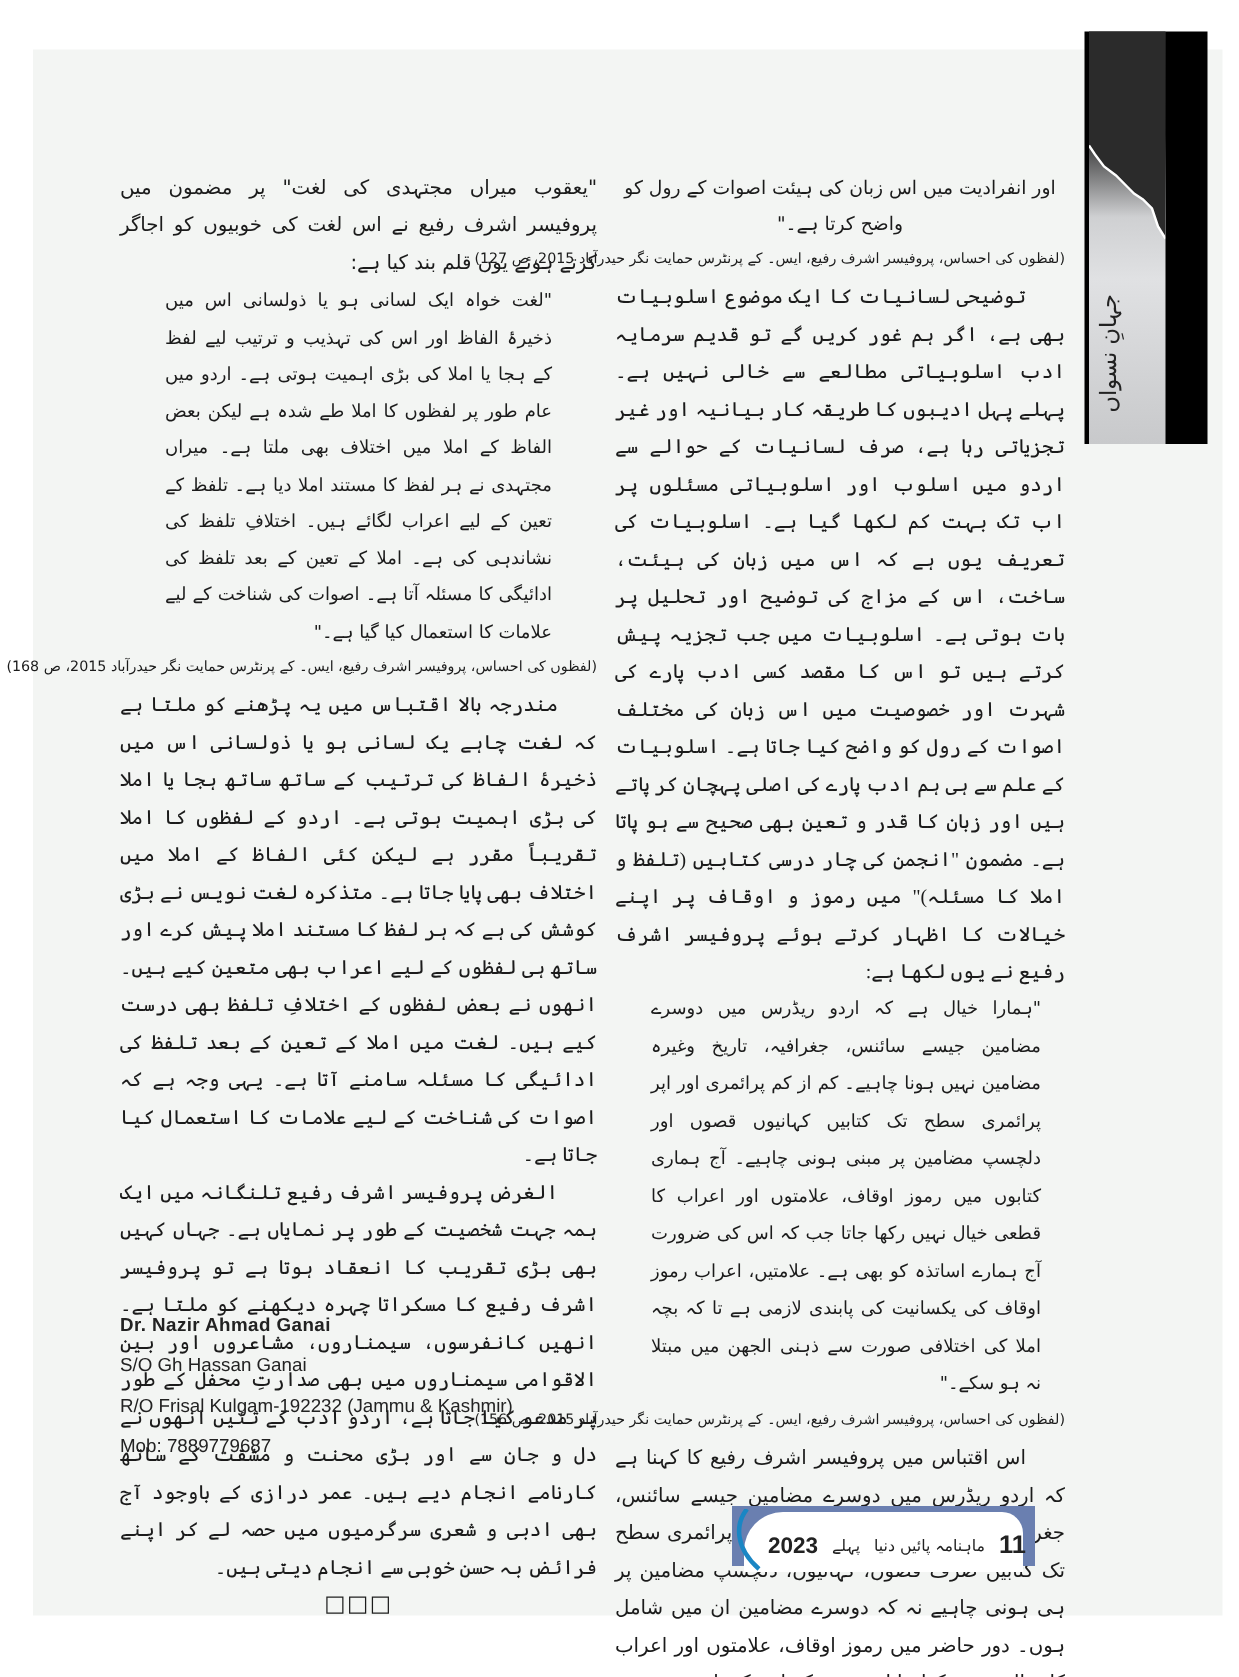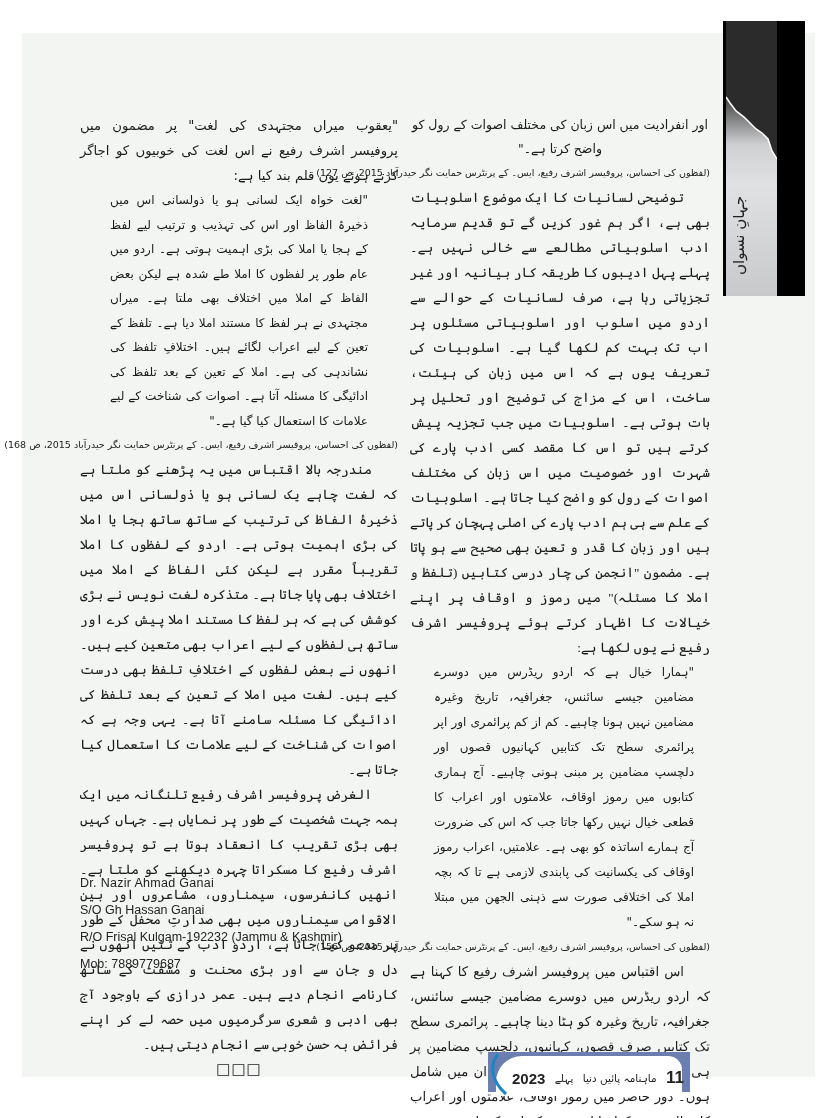--- a/index.html
+++ b/index.html
@@ -125,31 +125,30 @@
       direction: ltr;
       font-family: "Liberation Sans", sans-serif;
       font-size: 12.5px;
       color: #222;
     }
     .signature div {
       height: 27px;
       line-height: 27px;
     }
     .signature .name {
-      font-weight: normal;
+      font-weight: bold;
       letter-spacing: 0.3px;
     }
     
     .footer {
       position: absolute;
       left: 482px;
       top: 1004px;
       width: 208px;
       height: 40px;
-      margin-top: 48px;
     }
     .footer .band {
       position: absolute;
       left: 6px;
       top: 0;
       width: 202px;
       height: 40px;
       background: #6a7fb0;
     }
     .footer .band-inner {
@@ -209,21 +208,21 @@
   <div class="strip">
     <svg class="tear" viewBox="0 0 51 275" preserveAspectRatio="none">
       <path d="M0 0 L51 0 L51 138 L46 130 L42 118 L36 112 L30 108 L26 104 L18 96 L10 90 L4 82 L0 76 Z" fill="#2b2b2b"></path>
       <path d="M0 76 L4 82 L10 90 L18 96 L26 104 L30 108 L36 112 L42 118 L46 130 L51 138" fill="none" stroke="#ffffff" stroke-width="1.6"></path>
     </svg>
     <div class="label">جہانِ نسواں</div>
   </div>
 </div>
 
 <div class="col col-right">
-  <p class="center-head">اور انفرادیت میں اس زبان کی مختلف اصوات کے رول کو واضح کرتا ہے۔"</p>
+  <p class="center-head">اور انفرادیت میں اس زبان کی ہیئت اصوات کے رول کو واضح کرتا ہے۔"</p>
   <p class="cite">(لفظوں کی احساس، پروفیسر اشرف رفیع، ایس۔ کے پرنٹرس حمایت نگر حیدرآباد 2015، ص 127)</p>
   <p class="para indent">توضیحی لسانیات کا ایک موضوع اسلوبیات بھی ہے، اگر ہم غور کریں گے تو قدیم سرمایہ ادب اسلوبیاتی مطالعے سے خالی نہیں ہے۔ پہلے پہل ادیبوں کا طریقہ کار بیانیہ اور غیر تجزیاتی رہا ہے، صرف لسانیات کے حوالے سے اردو میں اسلوب اور اسلوبیاتی مسئلوں پر اب تک بہت کم لکھا گیا ہے۔ اسلوبیات کی تعریف یوں ہے کہ اس میں زبان کی ہیئت، ساخت، اس کے مزاج کی توضیح اور تحلیل پر بات ہوتی ہے۔ اسلوبیات میں جب تجزیہ پیش کرتے ہیں تو اس کا مقصد کسی ادب پارے کی شہرت اور خصوصیت میں اس زبان کی مختلف اصوات کے رول کو واضح کیا جاتا ہے۔ اسلوبیات کے علم سے ہی ہم ادب پارے کی اصلی پہچان کر پاتے ہیں اور زبان کا قدر و تعین بھی صحیح سے ہو پاتا ہے۔ مضمون "انجمن کی چار درسی کتابیں (تلفظ و املا کا مسئلہ)" میں رموز و اوقاف پر اپنے خیالات کا اظہار کرتے ہوئے پروفیسر اشرف رفیع نے یوں لکھا ہے:</p>
   <p class="quote-narrow">"ہمارا خیال ہے کہ اردو ریڈرس میں دوسرے مضامین جیسے سائنس، جغرافیہ، تاریخ وغیرہ مضامین نہیں ہونا چاہیے۔ کم از کم پرائمری اور اپر پرائمری سطح تک کتابیں کہانیوں قصوں اور دلچسپ مضامین پر مبنی ہونی چاہیے۔ آج ہماری کتابوں میں رموز اوقاف، علامتوں اور اعراب کا قطعی خیال نہیں رکھا جاتا جب کہ اس کی ضرورت آج ہمارے اساتذہ کو بھی ہے۔ علامتیں، اعراب رموز اوقاف کی یکسانیت کی پابندی لازمی ہے تا کہ بچہ املا کی اختلافی صورت سے ذہنی الجھن میں مبتلا نہ ہو سکے۔"</p>
   <p class="cite">(لفظوں کی احساس، پروفیسر اشرف رفیع، ایس۔ کے پرنٹرس حمایت نگر حیدرآباد 2015، ص 156)</p>
   <p class="para indent">اس اقتباس میں پروفیسر اشرف رفیع کا کہنا ہے کہ اردو ریڈرس میں دوسرے مضامین جیسے سائنس، جغرافیہ، تاریخ وغیرہ کو ہٹا دینا چاہیے۔ پرائمری سطح تک کتابیں صرف قصوں، کہانیوں، دلچسپ مضامین پر ہی ہونی چاہیے نہ کہ دوسرے مضامین ان میں شامل ہوں۔ دور حاضر میں رموز اوقاف، علامتوں اور اعراب کا خیال نہیں رکھا جاتا ہے جب کہ اس کی اشد ضرورت آج کے اساتذہ کو بھی ہے۔ یہاں پر پروفیسر صاحبہ نے اس بات کی طرف زور دیا ہے کہ علامتیں، اعراب رموز اوقاف کی پابندی لازمی ہے تا کہ بچے املا کی غلطی نہ کریں اور ذہنی الجھن میں مبتلا نہ ہو پائیں۔</p>
 </div>
 
 <div class="col col-left">
   <p class="para">"یعقوب میراں مجتہدی کی لغت" پر مضمون میں پروفیسر اشرف رفیع نے اس لغت کی خوبیوں کو اجاگر کرتے ہوئے یوں قلم بند کیا ہے:</p>
   <p class="quote">"لغت خواہ ایک لسانی ہو یا ذولسانی اس میں ذخیرۂ الفاظ اور اس کی تہذیب و ترتیب لیے لفظ کے ہجا یا املا کی بڑی اہمیت ہوتی ہے۔ اردو میں عام طور پر لفظوں کا املا طے شدہ ہے لیکن بعض الفاظ کے املا میں اختلاف بھی ملتا ہے۔ میراں مجتہدی نے ہر لفظ کا مستند املا دیا ہے۔ تلفظ کے تعین کے لیے اعراب لگائے ہیں۔ اختلافِ تلفظ کی نشاندہی کی ہے۔ املا کے تعین کے بعد تلفظ کی ادائیگی کا مسئلہ آتا ہے۔ اصوات کی شناخت کے لیے علامات کا استعمال کیا گیا ہے۔"</p>

